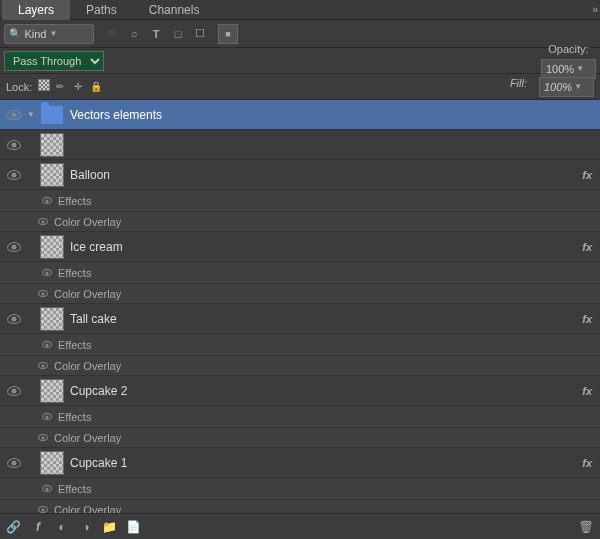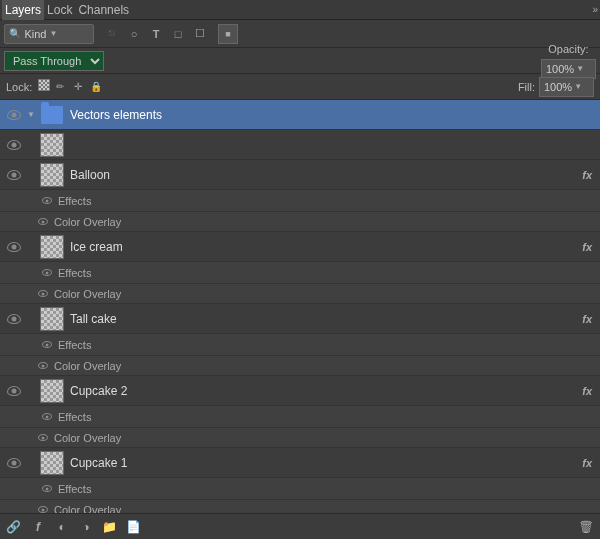--- a/index.html
+++ b/index.html
@@ -16,21 +16,21 @@
     
     .tab-bar {
       display: flex;
       align-items: center;
       background: #3a3a3a;
       border-bottom: 1px solid #222;
       height: 20px;
       padding: 0 2px;
     }
     .tab {
-      padding: 2px 3px;
+      padding: 2px 16px;
       font-size: 12px;
       color: #bbb;
       cursor: pointer;
       height: 20px;
       display: flex;
       align-items: center;
     }
     .tab.active {
       background: #555;
       color: #fff;
@@ -158,23 +158,23 @@
       display: flex;
       align-items: center;
       justify-content: center;
       color: #aaa;
       font-size: 10px;
       cursor: pointer;
       border: 1px solid transparent;
     }
     .fill-group {
       display: flex;
-      align-items: center;
-      gap: 4px;
+      gap: 12px;
       margin-left: auto;
+      font-style: italic;
     }
     .fill-label {
       color: #bbb;
       font-size: 11px;
     }
     .fill-box {
       display: flex;
       align-items: center;
       background: #515151;
       border: 1px solid #666;
@@ -381,21 +381,21 @@
     .chevron-down { font-size: 8px; color: #aaa; }
   </style>
 </head>
 <body>
 
 <div class="tab-bar">
   <div class="tab active">
     <span>Layers</span>
   </div>
   <div class="tab">
-    <span>Lock</span>
+    <span>Paths</span>
   </div>
   <div class="tab">
     <span>Channels</span>
   </div>
   <div class="tab-spacer"></div>
   <div class="tab-arrow">»</div>
 </div>
 
 <div class="toolbar-1">
   <div class="search-box">

